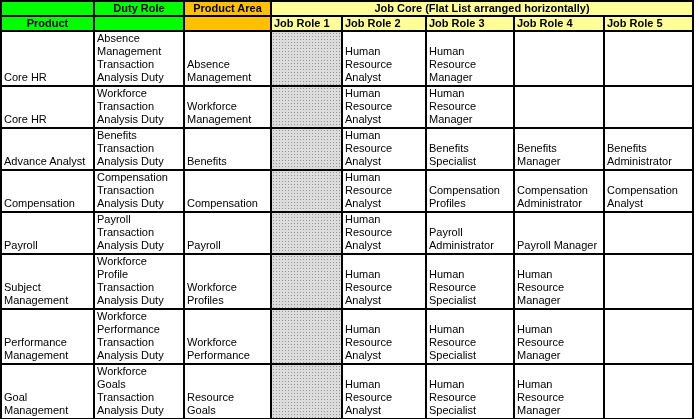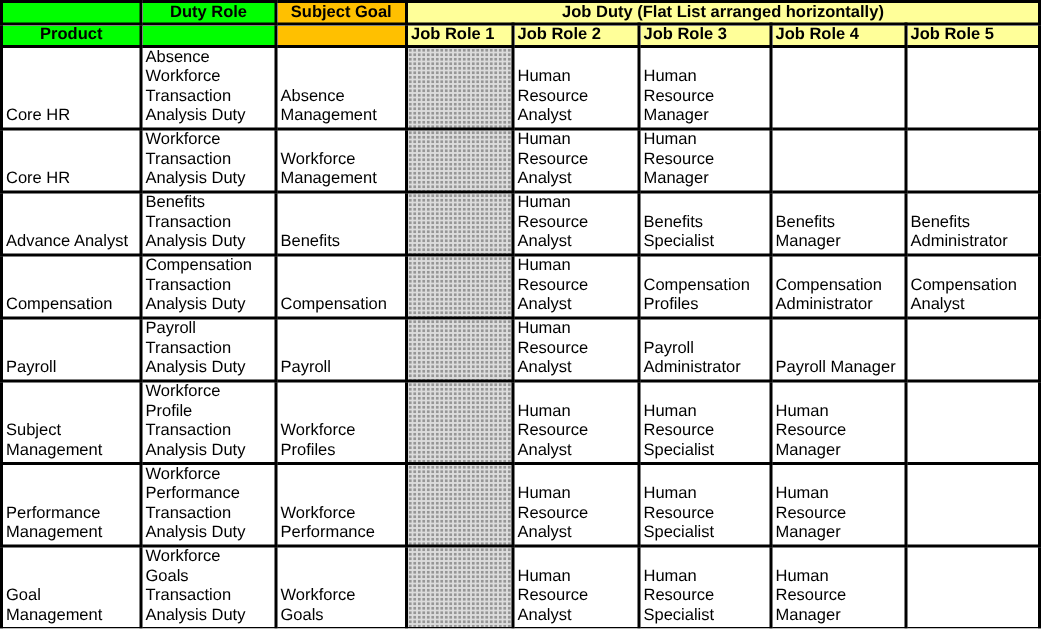--- a/index.html
+++ b/index.html
@@ -75,38 +75,38 @@
       <col style="width:71px">
       <col style="width:84px">
       <col style="width:88px">
       <col style="width:90px">
       <col style="width:89px">
     </colgroup>
     <thead>
       <tr>
         <th class="green"></th>
         <th class="green">Duty Role</th>
-        <th class="orange">Subject Goal</th>
-        <th class="yellow" colspan="5">Job Duty (Flat List arranged horizontally)</th>
+        <th class="orange">Product Area</th>
+        <th class="yellow" colspan="5">Job Core (Flat List arranged horizontally)</th>
       </tr>
       <tr>
         <th class="green">Product</th>
         <th class="green"></th>
         <th class="orange"></th>
         <th class="yellow jr-col">Job Role 1</th>
         <th class="yellow jr-col">Job Role 2</th>
         <th class="yellow jr-col">Job Role 3</th>
         <th class="yellow jr-col">Job Role 4</th>
         <th class="yellow jr-col">Job Role 5</th>
       </tr>
     </thead>
     <tbody>
         <tr>
           <td>Core HR</td>
-          <td>Absence Workforce Transaction Analysis Duty</td>
+          <td>Absence Management Transaction Analysis Duty</td>
           <td>Absence Management</td>
           <td class="pattern"></td>
           <td>Human Resource Analyst</td>
           <td>Human Resource Manager</td>
           <td></td>
           <td></td>
         </tr>
         <tr>
           <td>Core HR</td>
           <td>Workforce Transaction Analysis Duty</td>
@@ -163,21 +163,21 @@
           <td>Workforce Performance</td>
           <td class="pattern"></td>
           <td>Human Resource Analyst</td>
           <td>Human Resource Specialist</td>
           <td>Human Resource Manager</td>
           <td></td>
         </tr>
         <tr>
           <td>Goal Management</td>
           <td>Workforce Goals Transaction Analysis Duty</td>
-          <td>Workforce Goals</td>
+          <td>Resource Goals</td>
           <td class="pattern"></td>
           <td>Human Resource Analyst</td>
           <td>Human Resource Specialist</td>
           <td>Human Resource Manager</td>
           <td></td>
         </tr>
       </tbody>
   </table>
 </div>
 

